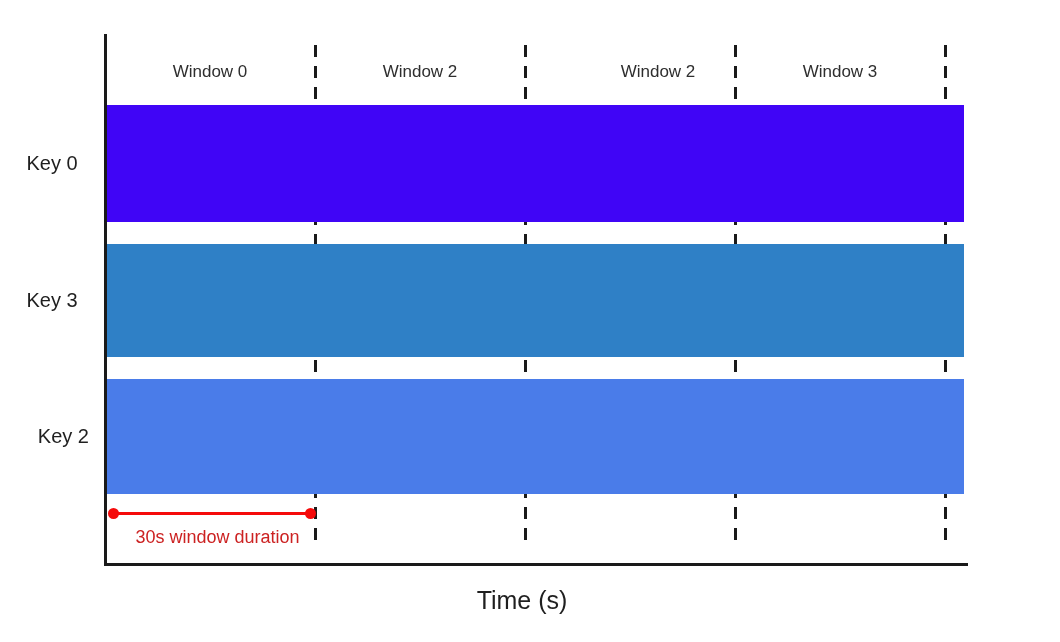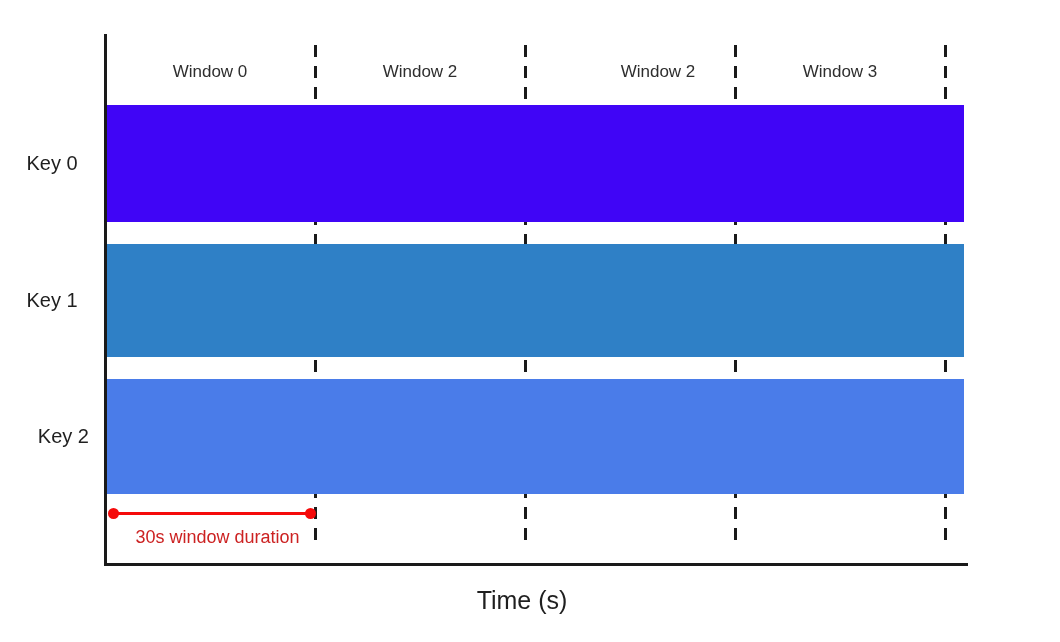--- a/index.html
+++ b/index.html
@@ -128,21 +128,21 @@
   <div class="vdash d0"></div>
   <div class="vdash d1"></div>
   <div class="vdash d2"></div>
   <div class="vdash d3"></div>
 
   <div class="bar bar0" style="background-color: rgb(64, 5, 246);"></div>
   <div class="bar bar1" style="background-color: rgb(47, 128, 198);"></div>
   <div class="bar bar2" style="background-color: rgb(74, 124, 233);"></div>
 
   <div class="key-label k0">Key 0</div>
-  <div class="key-label k1">Key 1</div>
+  <div class="key-label k1">Key 3</div>
   <div class="key-label k2">Key 2</div>
 
   <div class="duration-line" style="background-color: rgb(245, 10, 10);"></div>
   <div class="duration-dot dot-left" style="background-color: rgb(245, 10, 10);"></div>
   <div class="duration-dot dot-right" style="background-color: rgb(245, 10, 10);"></div>
   <div class="duration-label" style="color: rgb(204, 34, 34);">30s window duration</div>
 
   <div class="x-axis-label">Time (s)</div>
 
 </div>

